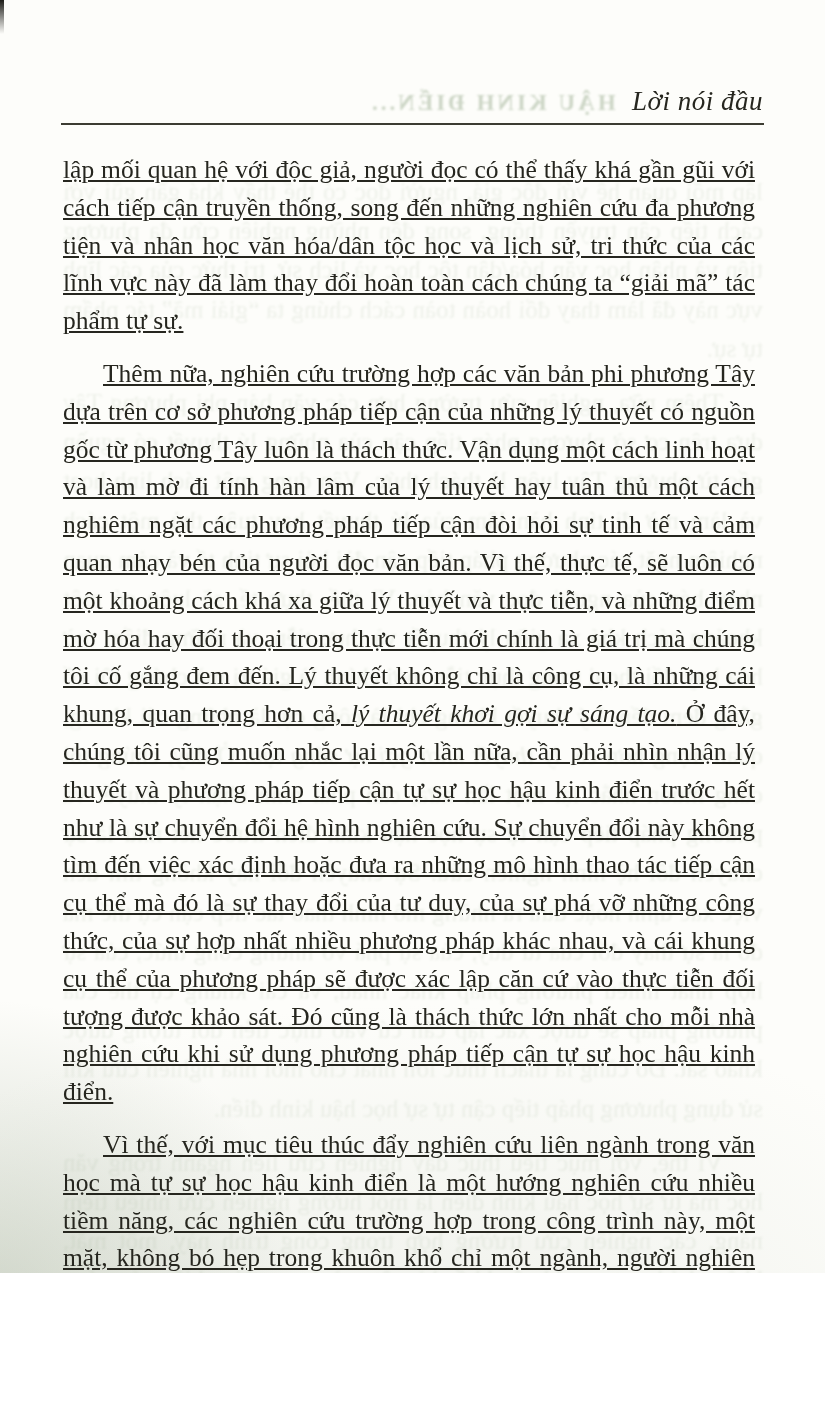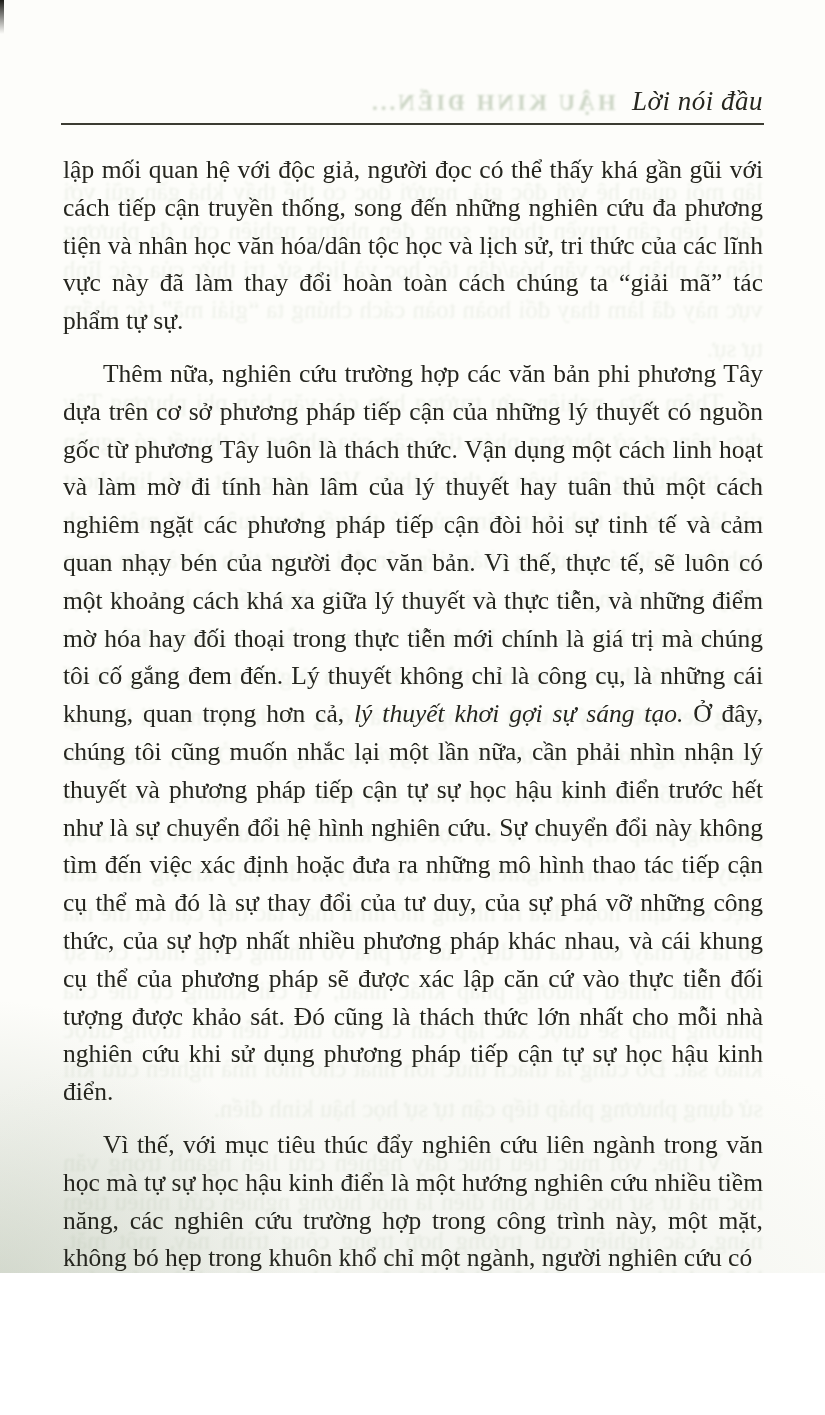--- a/index.html
+++ b/index.html
@@ -66,21 +66,21 @@
   .ghost-layer p{margin:0 0 15px 0;}
   .ghost-layer p.indent{text-indent:40px;}
   
   .page-body{
     position:absolute;left:63px;top:151px;width:700px;
     font-size:25.5px;
     line-height:37.8px;
     text-align:justify;
     z-index:2;
   }
-  .page-body p{margin:0 0 15px 0;}
+  .page-body p{margin:0 8px 15px 0;text-decoration:underline;}
   .page-body p.indent{text-indent:40px;}
   .em{font-style:italic;}
   
   .page-number{
     position:absolute;left:737px;top:1279px;
     font-size:17px;letter-spacing:1.5px;
     z-index:2;
   }
 </style>
 </head>

